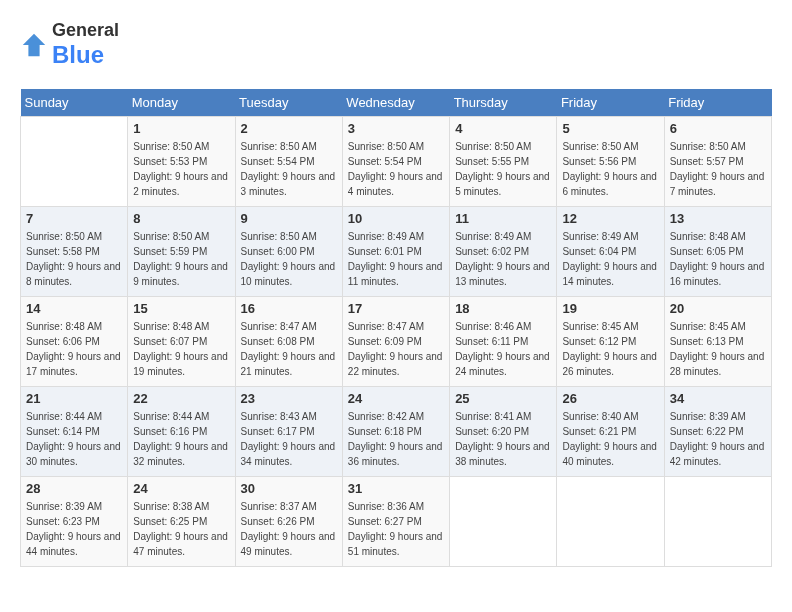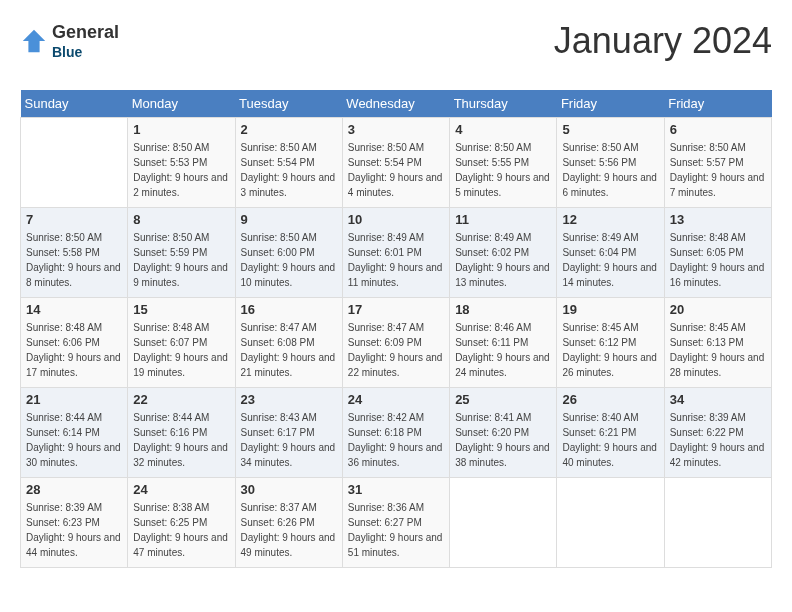--- a/index.html
+++ b/index.html
@@ -6,37 +6,37 @@
     body {
       font-family: Arial, sans-serif;
       background: #fff;
       width: 792px;
       min-height: 612px;
       padding: 20px;
     }
     .header {
       display: flex;
       justify-content: space-between;
-      align-items: center;
-      margin-bottom: 28px;
+      align-items: flex-start;
+      margin-bottom: 20px;
     }
     .logo {
       display: flex;
       align-items: center;
       gap: 4px;
     }
     .logo-text-general {
       font-size: 18px;
       font-weight: bold;
       color: #333;
     }
     .logo-text-blue {
-      font-size: 14px;
+      font-size: 24px;
       font-weight: bold;
-      color: #0c4a6e;
+      color: #3b82f6;
     }
     .logo-icon {
       width: 28px;
       height: 28px;
     }
     .title-block {
       text-align: right;
     }
     .month-title {
       font-size: 36px;
@@ -99,21 +99,20 @@
   <div class="logo">
     <svg class="logo-icon" viewBox="0 0 40 40" xmlns="http://www.w3.org/2000/svg">
       <polygon points="20,4 36,20 28,20 28,36 12,36 12,20 4,20" fill="#4a90d9"></polygon>
     </svg>
     <div>
       <span class="logo-text-general">General</span><br>
       <span class="logo-text-blue">Blue</span>
     </div>
   </div>
   <div class="title-block">
-    <div class="month-title">January 2024</div>
   </div>
 </div>
 
 <table>
   <thead>
     <tr>
     <th>Sunday</th>
         <th>Monday</th>
         <th>Tuesday</th>
         <th>Wednesday</th>

